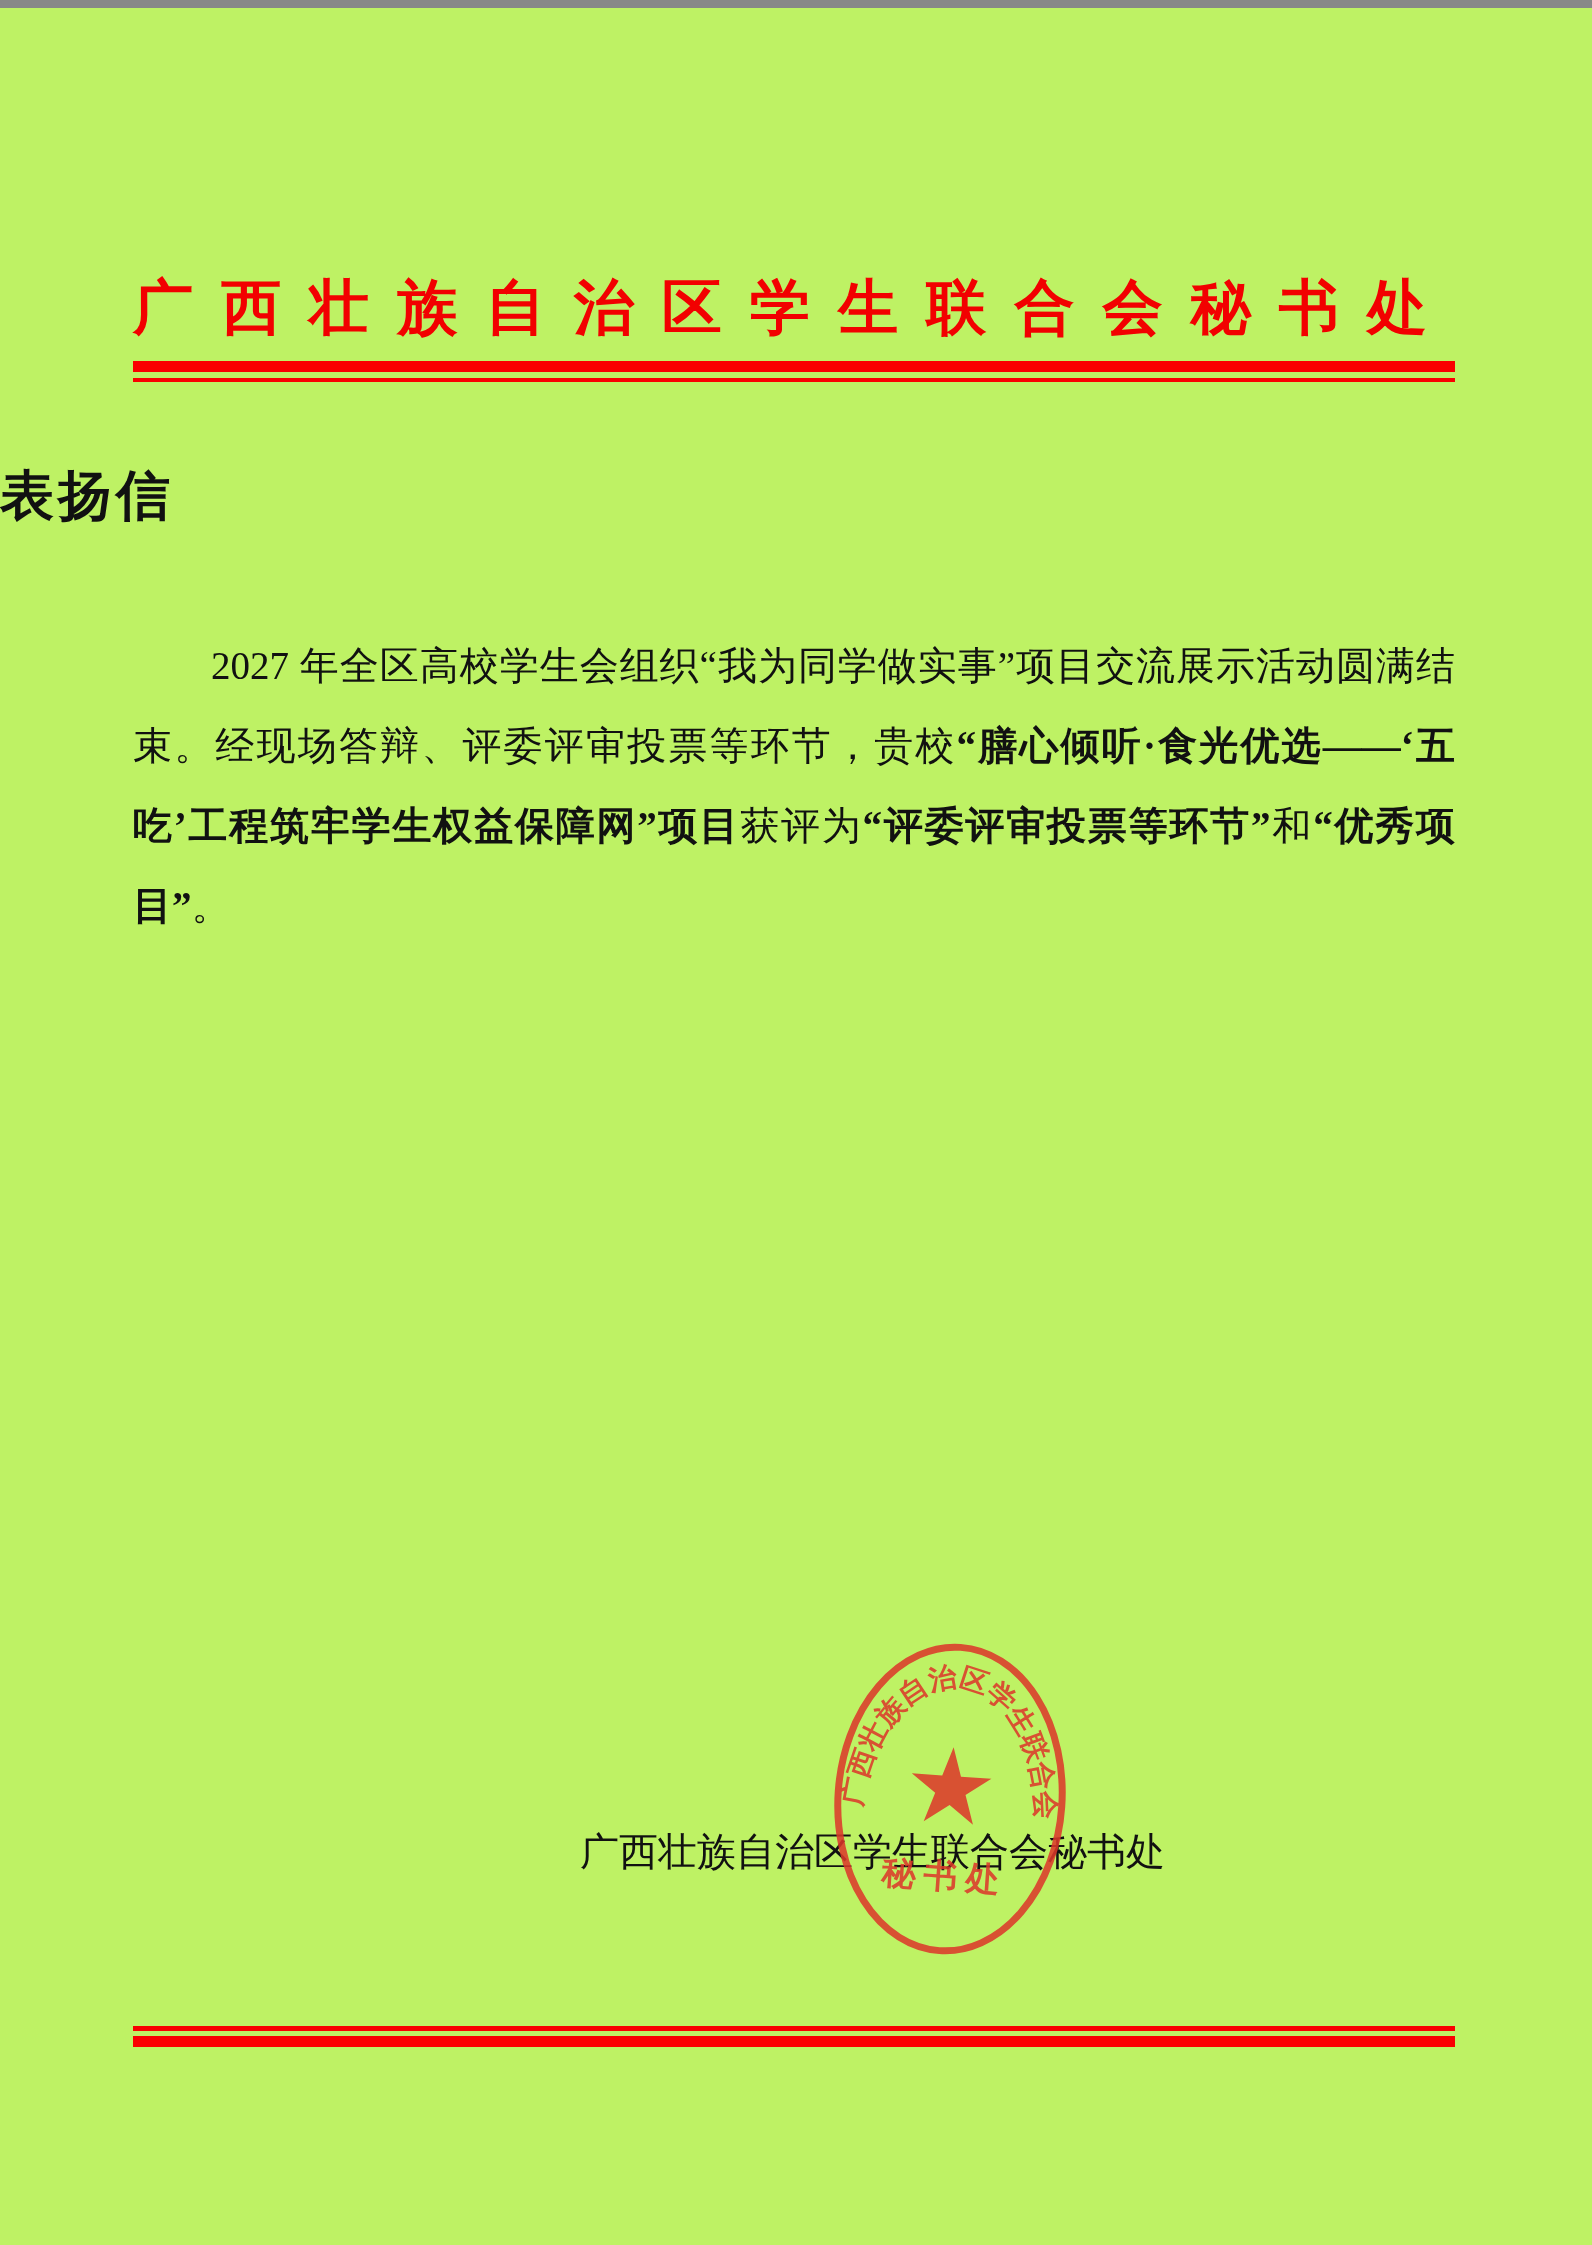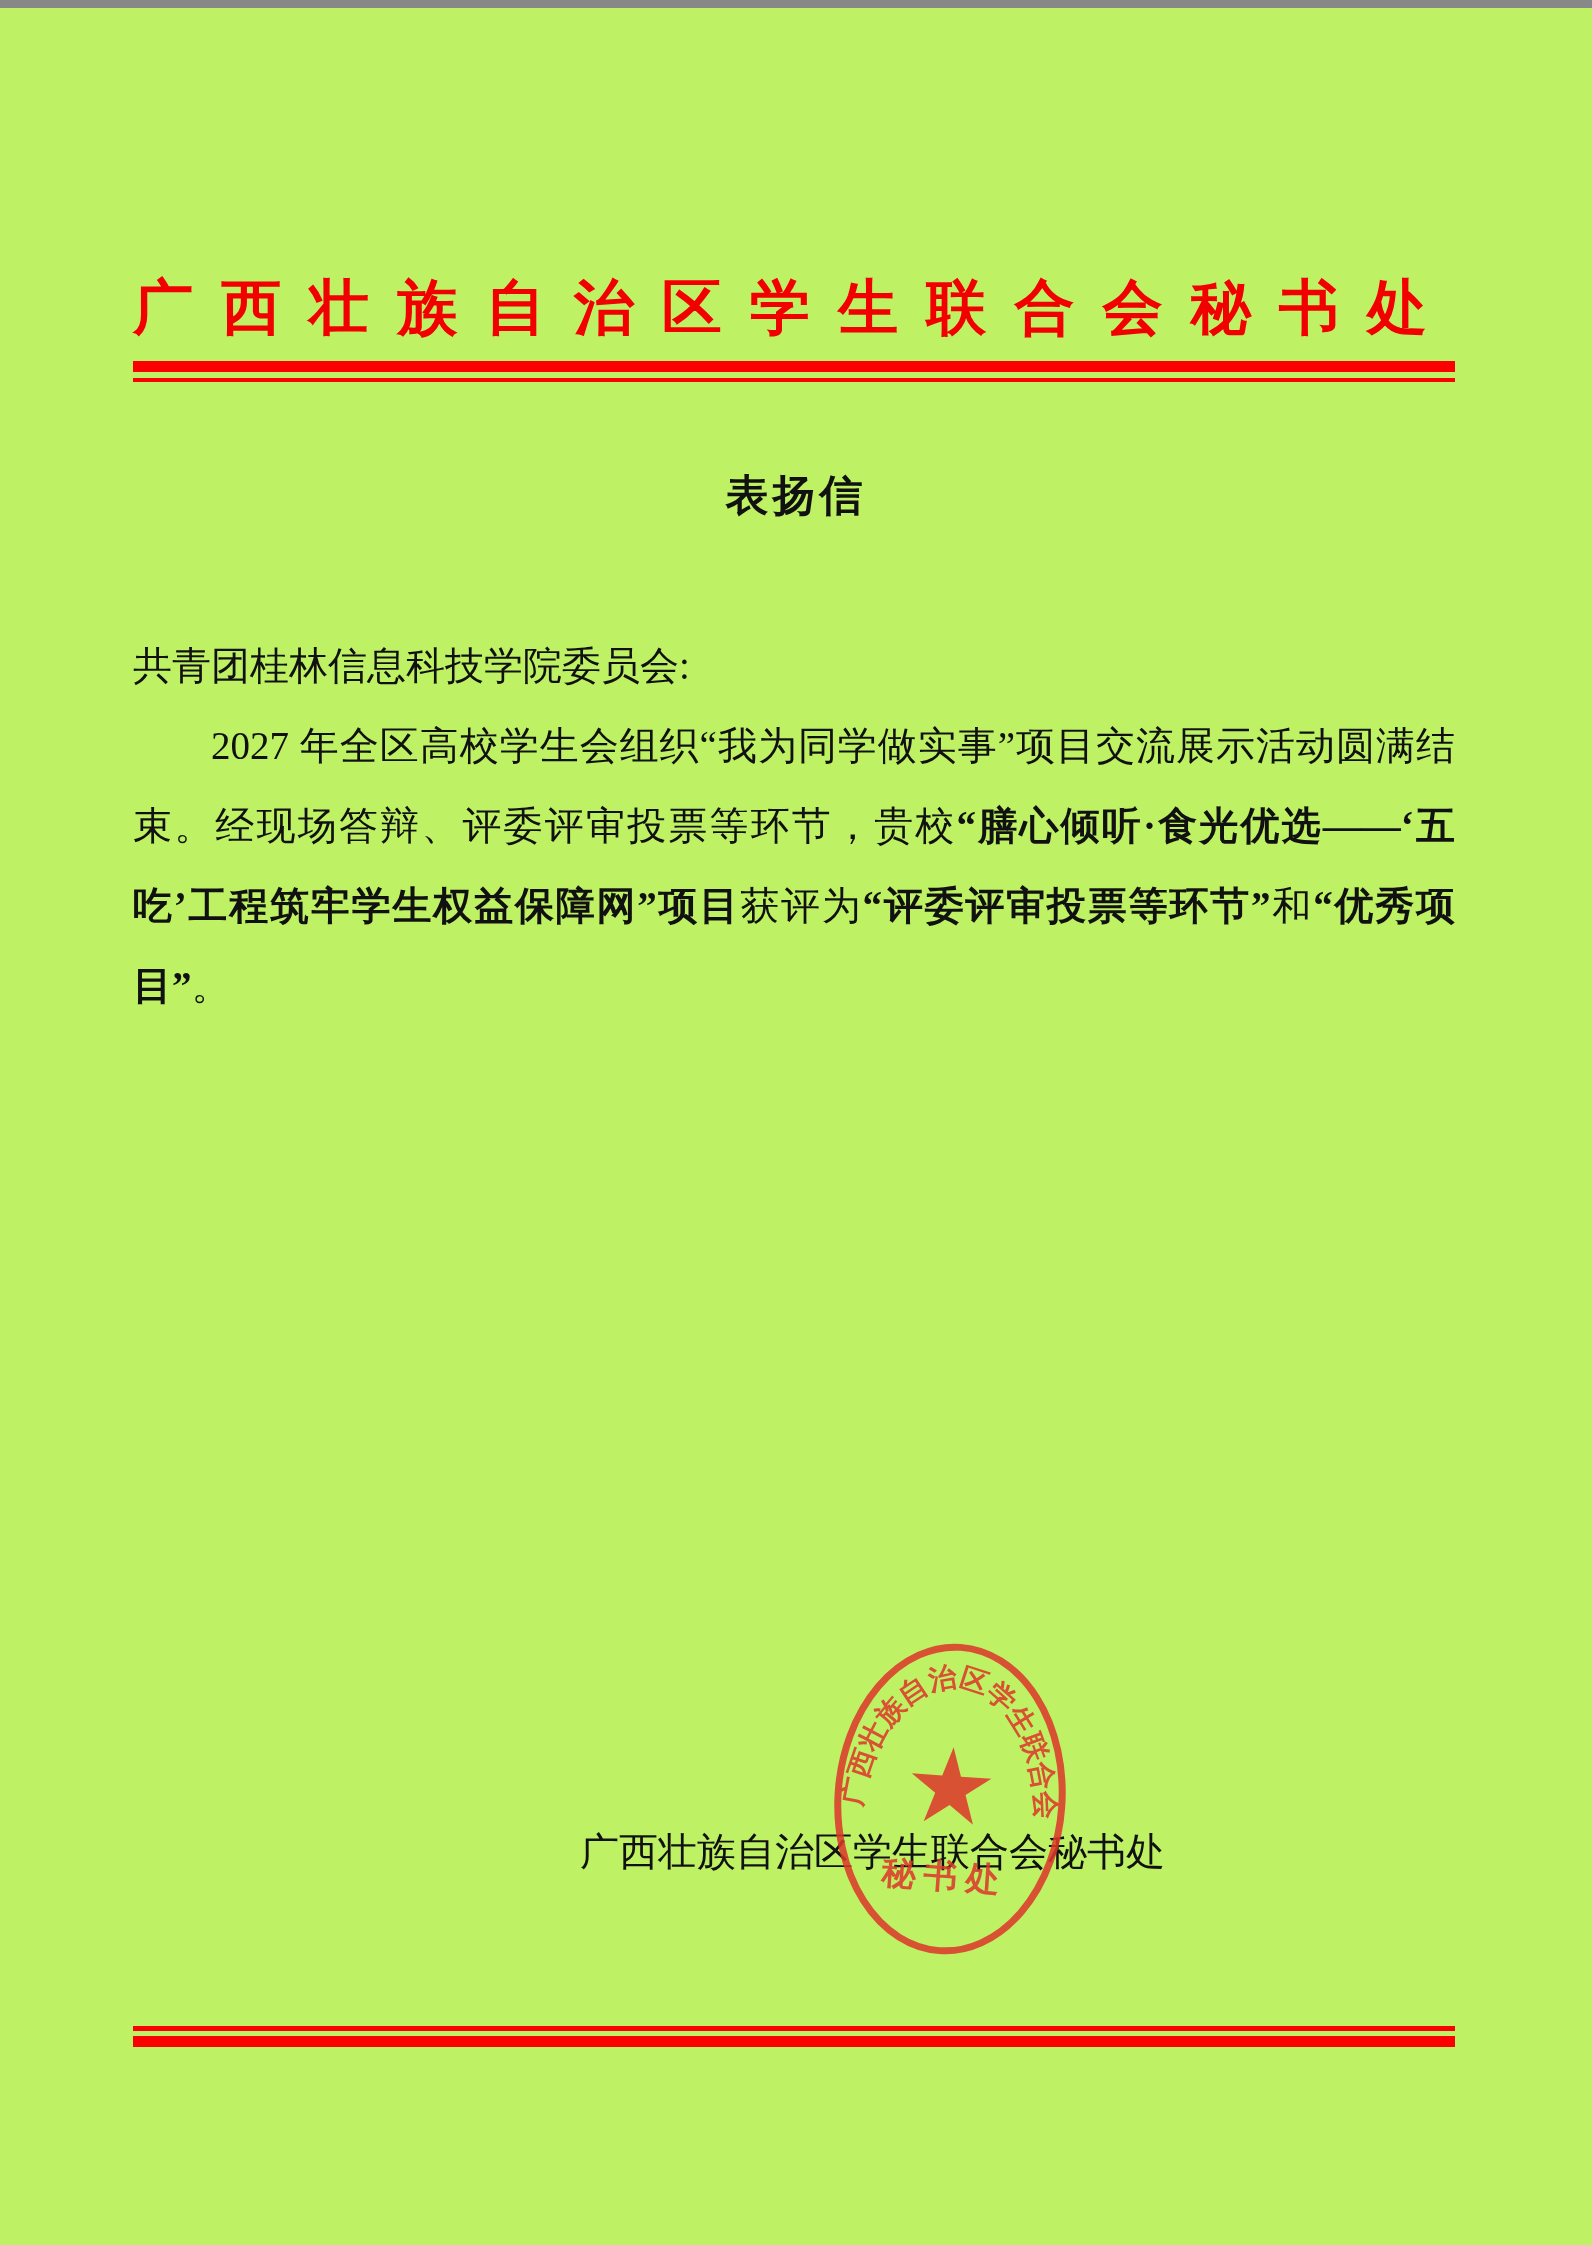--- a/index.html
+++ b/index.html
@@ -23,21 +23,21 @@
     letter-spacing:28px;
   }
   .rule{position:absolute;left:133px;width:1322px;background:#fa0000;}
   .rule-thick-top{top:353px;height:11px;}
   .rule-thin-top{top:370px;height:4px;}
   .rule-thin-bottom{top:2018px;height:5px;}
   .rule-thick-bottom{top:2028px;height:11px;}
   
   .letter-title{
     position:absolute;left:0;top:448px;width:1592px;
-    text-align:center;font-size:43px;font-weight:700;line-height:80px;
+    text-align:left;font-size:54px;font-weight:700;line-height:80px;
     letter-spacing:4px;
   }
   
   .body-block{
     position:absolute;left:133px;top:618px;width:1322px;
     font-size:39px;line-height:80px;
     text-align:justify;
   }
   .salutation{text-indent:0;}
   .para{text-indent:2em;margin:0;}
@@ -63,21 +63,20 @@
 
 <div class="page">
 
   <div class="org-name">广西壮族自治区学生联合会秘书处</div>
   <div class="rule rule-thick-top"></div>
   <div class="rule rule-thin-top"></div>
 
   <div class="letter-title">表扬信</div>
 
   <div class="body-block">
-    <div class="salutation">共青团桂林信息科技学院委员会:</div>
     <p class="para"><span>2027 年全区高校学生会组织“我为同学做实事”项目交流展示活动圆满结束。经现场答辩、评委评审投票等环节，贵校</span><span class="bold">“膳心倾听·食光优选——‘五吃’工程筑牢学生权益保障网”项目</span><span>获评为</span><span class="bold">“评委评审投票等环节”</span><span>和</span><span class="bold">“优秀项目”</span><span>。</span></p>
   </div>
 
   <div class="sig-org">广西壮族自治区学生联合会秘书处</div>
 
   <svg class="seal" width="304" height="374" viewBox="0 0 304 374">
     <g transform="rotate(4 152 187)">
       <ellipse cx="152" cy="187" rx="112" ry="152" fill="none" stroke="#dd372a" stroke-width="7"></ellipse>
       <path id="sealArc" d="M 68 254 A 88 138 0 1 1 236 254" fill="none"></path>
       <text font-size="28" font-weight="bold" fill="#dd372a" style="font-family:'Liberation Serif','DejaVu Serif',serif;">

